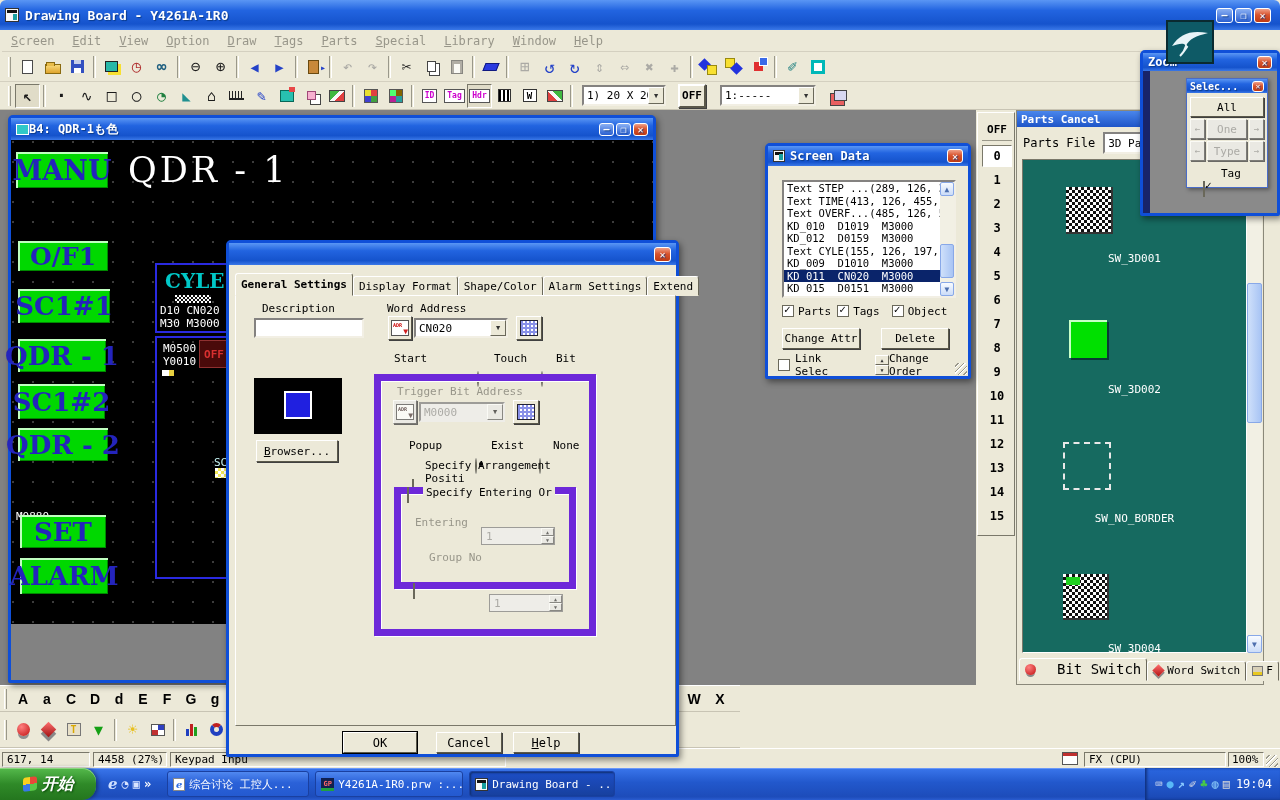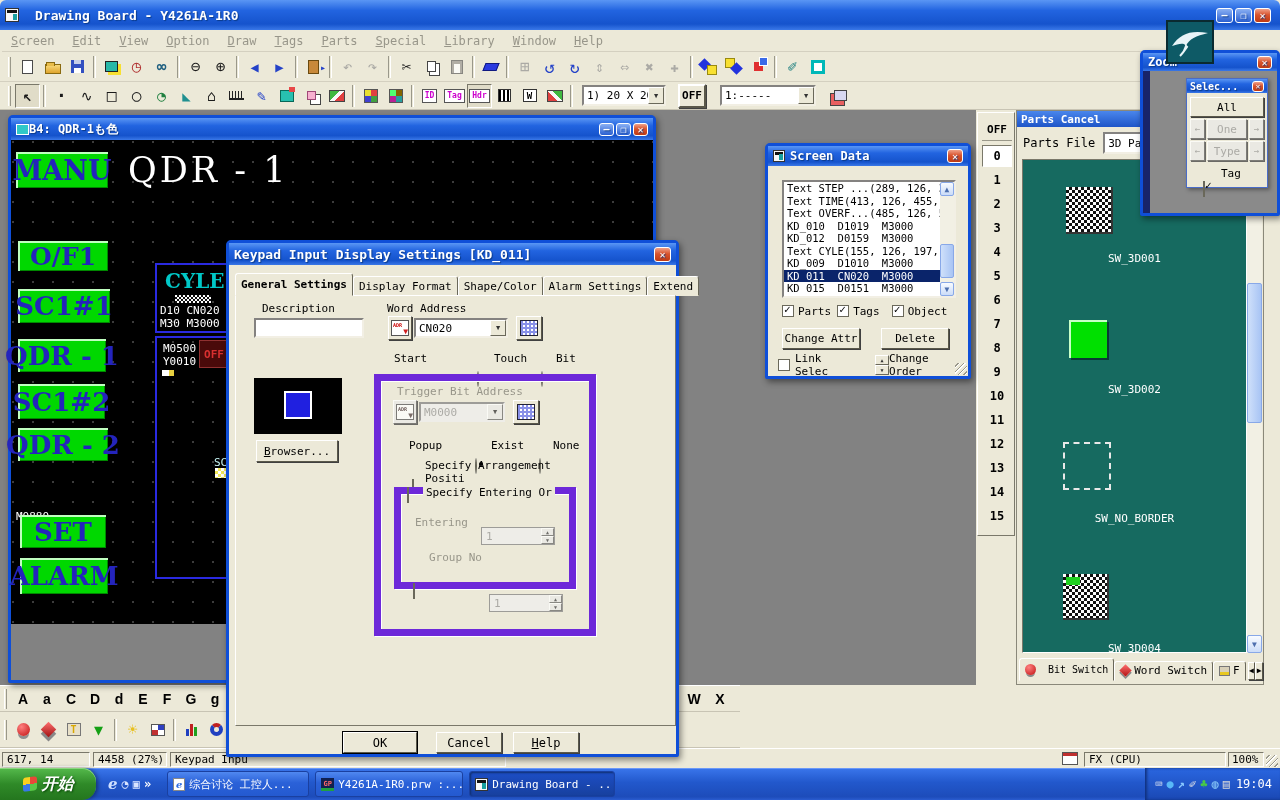--- a/index.html
+++ b/index.html
@@ -109,21 +109,21 @@
 .mini-ud{display:flex;flex-direction:column;width:14px;height:20px}
 .mini-ud b{flex:1;background:#ece9d8;border:1px solid;border-color:#fff #6a685a #6a685a #fff;font-size:5px;display:flex;align-items:center;justify-content:center;color:#333;font-weight:normal}
 </style>
 </head>
 <body>
 
 <div id="screen">
 
   <div class="abs xptitle" style="left:0;top:0;width:1280px;height:30px;border-radius:6px 6px 0 0">
     <span class="i-board"></span>
-    <span style="margin-left:16px">Drawing Board - Y4261A-1R0</span>
+    <span style="margin-left:6px">Drawing Board - Y4261A-1R0</span>
     <span style="flex:1"></span>
     <span class="xbtn blue" style="margin-right:2px">—</span>
     <span class="xbtn blue" style="margin-right:2px">❐</span>
     <span class="xbtn close" style="margin-right:4px">✕</span>
   </div>
 
   <div class="abs flex" style="left:2px;top:30px;width:1276px;height:22px;background:#ece9d8;border-bottom:1px solid #d4d0c0">
     <span class="fl gray-t" style="padding:0 9px">Screen</span>
     <span class="fl gray-t" style="padding:0 9px">Edit</span>
     <span class="fl gray-t" style="padding:0 9px">View</span>
@@ -313,21 +313,21 @@
           <b class="abs" style="left:3px;top:3px;width:14px;height:8px;background:#20d020"></b>
         </div>
       <div class="abs" style="left:0;top:482px;width:100%;text-align:center;color:#fff;font-size:11px">SW_3D004</div>
     </div>
     <div class="abs sb-track" style="left:230px;top:48px;width:15px;height:494px">
       <div class="abs sb-btn" style="left:0;top:0;width:15px;height:18px">▲</div>
       <div class="abs sb-thumb" style="left:0;top:124px;width:15px;height:140px"></div>
       <div class="abs sb-btn" style="left:0;top:476px;width:15px;height:18px">▼</div>
     </div>
     <div class="abs flex" style="left:2px;top:546px;width:244px;height:27px">
-      <span class="tab act flex" style="gap:12px;font-size:10px">
+      <span class="tab act flex" style="gap:21px;font-size:14px">
           <b style="width:11px;height:11px;border-radius:50%;background:radial-gradient(circle at 35% 30%,#ff8080,#c01010);box-shadow:0 3px 0 -1px #888"></b>
           <span>Bit Switch</span>
         </span>
       <span class="tab flex" style="gap:3px;font-size:11px">
           <b style="width:11px;height:11px;background:linear-gradient(135deg,#ff7070,#b01010);transform:rotate(45deg) scale(.8);box-shadow:2px 2px 0 #888"></b>
           <span>Word Switch</span>
         </span>
       <span class="tab flex" style="gap:3px;font-size:11px">
           <b style="width:11px;height:10px;background:#d8d0b8;border:1px solid #777;box-shadow:inset 0 -3px 0 #e8c820"></b>
           <span>F</span>
@@ -546,21 +546,20 @@
 
   <div class="abs c" style="left:1166px;top:20px;width:48px;height:44px;background:#0e5a66;border:2px solid #0a2a30;z-index:6">
     <svg width="40" height="32" viewBox="0 0 40 32">
         <path d="M2 20 C10 8 20 4 38 7 C26 10 19 13 16 20 C14 16 8 18 2 20 Z" fill="#e8f4f8"></path>
         <path d="M16 20 C15 24 13 27 10 30 C13 27 15 24 17 21 Z" fill="#e8f4f8" stroke="#e8f4f8" stroke-width="2"></path>
       </svg>
   </div>
 
   <div class="abs xpwin" style="left:226px;top:240px;width:453px;height:517px;z-index:10">
     <div class="xptitle" style="height:22px">
-      <span>Keypad Input Display Settings [KD_011]</span>
       <span style="flex:1"></span>
       <span class="xbtn close">✕</span>
     </div>
 
     <div class="abs flex" style="left:6px;top:33px;width:440px;height:20px">
       <span class="tab act" style="font-weight:bold">General Settings</span>
       <span class="tab">Display Format</span>
       <span class="tab">Shape/Color</span>
       <span class="tab">Alarm Settings</span>
       <span class="tab">Extend</span>

